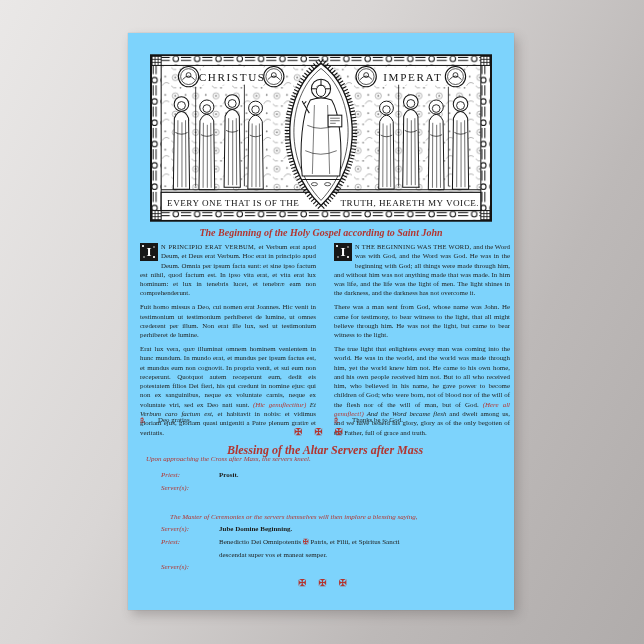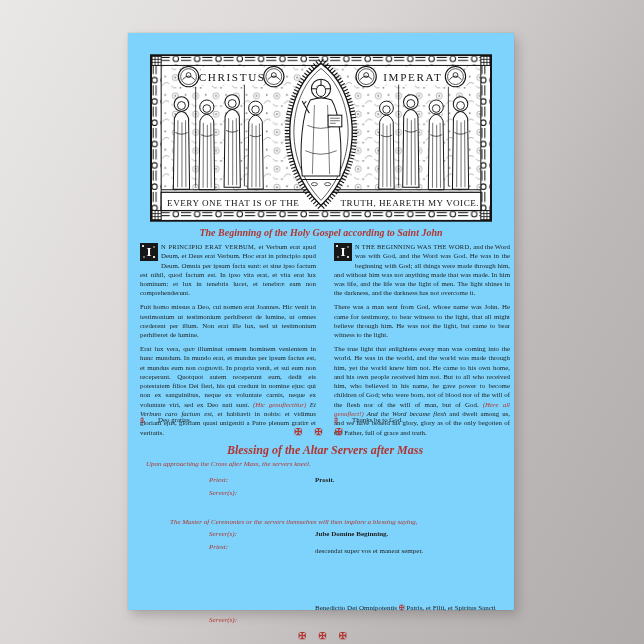--- a/index.html
+++ b/index.html
@@ -43,22 +43,22 @@
   .rsym{color:#b23530;width:18px;}
   .cross-row{
     position:absolute;left:0;width:100%;text-align:center;
     color:#b23530;font-size:9.5px;letter-spacing:5px;font-weight:bold;
   }
   .cross-row.mid{top:393px;}
   .blessing{position:absolute;top:413px;left:12px;width:370px;font-size:7px;line-height:9px;}
   .blessing-heading{
     text-align:center;color:#b23530;font-style:italic;font-weight:bold;font-size:12px;margin:0 0 0 0;
   }
-  .rubric{color:#b23530;font-style:italic;margin-top:5px;padding-left:6px;}
-  .drow{display:grid;grid-template-columns:21px 30px auto;gap:48px;}
+  .rubric{color:#b23530;font-style:italic;padding-left:6px;}
+  .drow{display:grid;grid-template-columns:21px 30px auto;}
   .drow .speaker{grid-column:2;color:#b23530;font-style:italic;}
   .drow .dtext{grid-column:3;font-weight:bold;padding-left:28px;}
   .drow .dtext.regular{font-weight:normal;}
   .m-row1{margin-top:7px;} .m-row2{margin-top:4px;}
   .m-rubric2{margin-top:20px;margin-left:24px;}
   .m-row3{margin-top:3px;} .m-row4{margin-top:4px;} .m-row5{margin-top:3px;}
   .dtext .redcross{color:#b23530;font-weight:bold;}
   .line2{margin-top:4px;}
   .cross-row.bottom{position:static;margin-top:7px;}
   svg text{font-family:"Liberation Serif","DejaVu Serif",serif;fill:#141414;}
@@ -275,22 +275,22 @@
     </div>
 
     <div class="rubric m-rubric2">The Master of Ceremonies or the servers themselves will then implore a blessing saying,</div>
 
     <div class="drow m-row3">
       <span class="speaker">Server(s):</span>
       <span class="dtext">Jube Domine Beginning.</span>
     </div>
     <div class="drow m-row4">
       <span class="speaker">Priest:</span>
+      <span class="dtext regular"><span>Benedictio Dei Omnipotentis </span><span class="redcross">✠</span><span> Patris, et Filii, et Spiritus Sancti</span></span>
       <span class="dtext regular line2">descendat super vos et maneat semper.</span>
-      <span class="dtext regular"><span>Benedictio Dei Omnipotentis </span><span class="redcross">✠</span><span> Patris, et Filii, et Spiritus Sancti</span></span>
     </div>
     <div class="drow m-row5">
       <span class="speaker">Server(s):</span>
     </div>
 
     <div class="cross-row bottom">✠ ✠ ✠</div>
   </div>
 
 </div>
 

